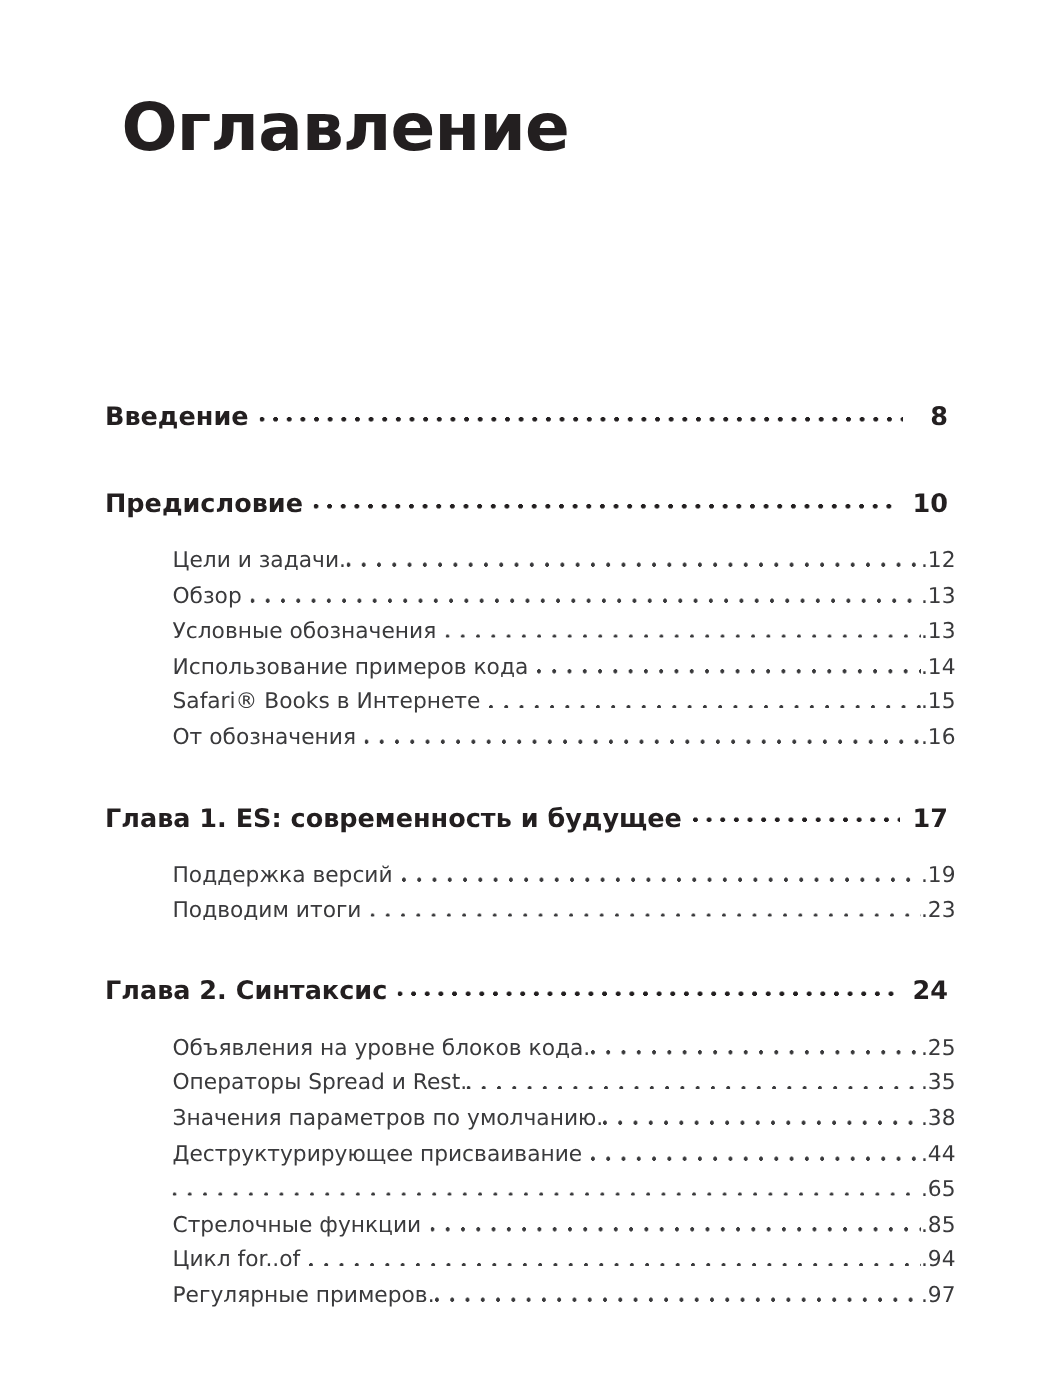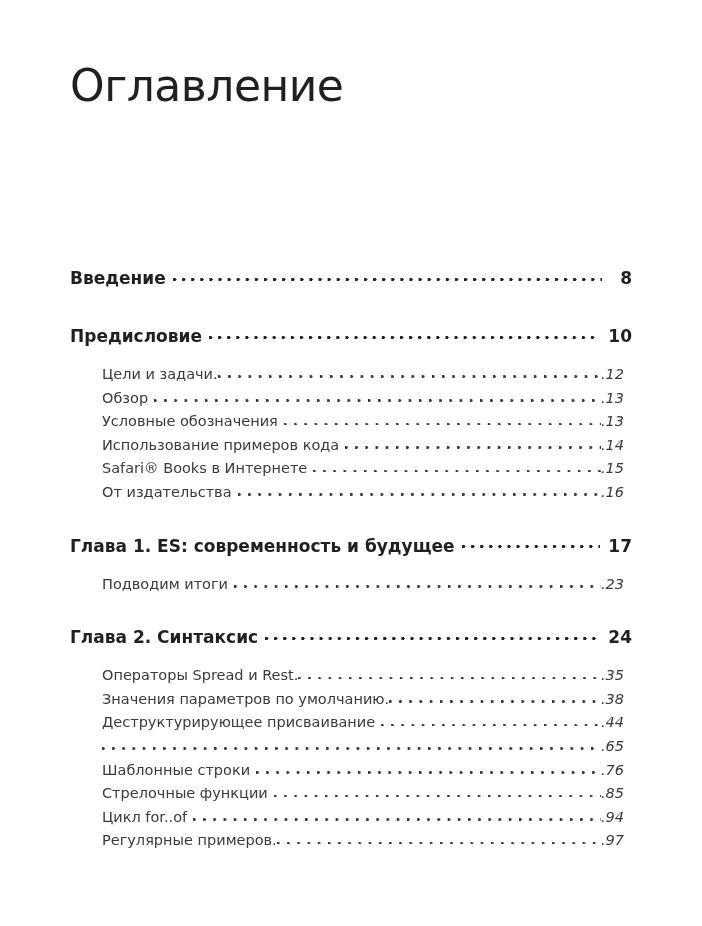--- a/index.html
+++ b/index.html
@@ -20,24 +20,24 @@
     position: absolute;
     left: 0;
     top: 0;
     width: 702px;
     height: 926px;
     background: #ffffff;
   }
 
   .toc-title {
     position: absolute;
-    left: 70px;
+    left: 81px;
     top: 62px;
     font-size: 44px;
-    font-weight: normal;
+    font-weight: bold;
     letter-spacing: -0.5px;
     color: #231f20;
     line-height: 1.1;
   }
 
   .toc-list {
     position: absolute;
     left: 70px;
     top: 268px;
     width: 562px;
@@ -83,21 +83,21 @@
     text-align: right;
     min-width: 22px;
   }
 
   
   .toc-entry.level2 {
     font-size: 14.5px;
     font-weight: normal;
     height: 23.6px;
     color: #3a3a3c;
-    margin-left: 32px;
+    margin-left: 45px;
     width: 522px;
   }
   .toc-entry.level2 .label {
     padding-right: 0px;
   }
   .toc-entry.level2 .label.spaced {
     padding-right: 6px;
   }
   .toc-entry.level2 .leader {
     flex: 1 1 auto;
@@ -114,21 +114,20 @@
     bottom: 3px;
     height: 2.6px;
     background-image: radial-gradient(circle at 1.3px 1.3px, #3a3a3c 1.25px, rgba(0,0,0,0) 1.4px);
     background-size: 10.2px 2.6px;
     background-repeat: repeat-x;
   }
   .toc-entry.level2 .page-num {
     padding-left: 0px;
     text-align: right;
     min-width: 18px;
-    font-style: italic;
   }
 
   
   .group-gap-lg { height: 28px; }
   .group-gap-sm { height: 10px; }
 </style>
 </head>
 <body>
 
 <div class="page">
@@ -167,68 +166,73 @@
         <span class="label spaced">Использование примеров кода</span>
         <span class="leader"></span>
         <span class="page-num">.14</span>
       </div>
       <div class="toc-entry level2">
         <span class="label spaced">Safari® Books в Интернете</span>
         <span class="leader"></span>
         <span class="page-num">.15</span>
       </div>
       <div class="toc-entry level2">
-        <span class="label spaced">От издательства</span>
+        <span class="label spaced">От обозначения</span>
         <span class="leader"></span>
         <span class="page-num">.16</span>
       </div>
       <div class="group-gap-lg"></div>
       <div class="toc-entry level1">
         <span class="label">Глава 1. ES: современность и будущее</span>
         <span class="leader"></span>
         <span class="page-num">17</span>
       </div>
       <div class="group-gap-sm"></div>
       <div class="toc-entry level2">
+        <span class="label spaced">Поддержка версий</span>
+        <span class="leader"></span>
+        <span class="page-num">.19</span>
+      </div>
+      <div class="toc-entry level2">
         <span class="label spaced">Подводим итоги</span>
         <span class="leader"></span>
         <span class="page-num">.23</span>
       </div>
       <div class="group-gap-lg"></div>
       <div class="toc-entry level1">
         <span class="label">Глава 2. Синтаксис</span>
         <span class="leader"></span>
         <span class="page-num">24</span>
       </div>
       <div class="group-gap-sm"></div>
       <div class="toc-entry level2">
+        <span class="label">Объявления на уровне блоков кода.</span>
+        <span class="leader"></span>
+        <span class="page-num">.25</span>
+      </div>
+      <div class="toc-entry level2">
         <span class="label">Операторы Spread и Rest.</span>
         <span class="leader"></span>
         <span class="page-num">.35</span>
       </div>
       <div class="toc-entry level2">
         <span class="label">Значения параметров по умолчанию.</span>
         <span class="leader"></span>
         <span class="page-num">.38</span>
       </div>
       <div class="toc-entry level2">
         <span class="label spaced">Деструктурирующее присваивание</span>
         <span class="leader"></span>
         <span class="page-num">.44</span>
       </div>
       <div class="toc-entry level2">
         <span class="leader"></span>
         <span class="page-num">.65</span>
       </div>
       <div class="toc-entry level2">
-        <span class="label spaced">Шаблонные строки</span>
-        <span class="leader"></span>
-        <span class="page-num">.76</span>
-      </div>
-      <div class="toc-entry level2">
         <span class="label spaced">Стрелочные функции</span>
         <span class="leader"></span>
         <span class="page-num">.85</span>
       </div>
       <div class="toc-entry level2">
         <span class="label spaced">Цикл for..of</span>
         <span class="leader"></span>
         <span class="page-num">.94</span>
       </div>
       <div class="toc-entry level2">

